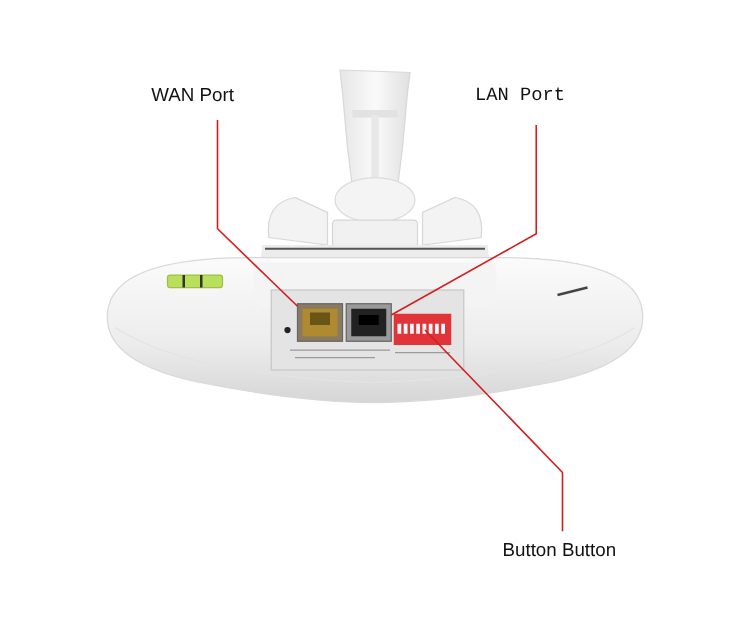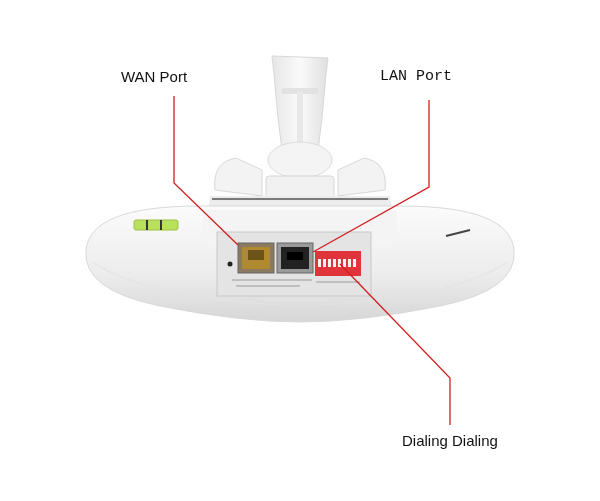--- a/index.html
+++ b/index.html
@@ -93,14 +93,14 @@
 
     <g fill="none" stroke="#d22020" stroke-width="1.3">
       <polyline points="174,96 174,183 238,245"></polyline>
       <polyline points="429,100 429,187 313,252"></polyline>
       <polyline points="340,264 450,378 450,425"></polyline>
     </g>
   </svg>
 
   <div class="label wan-label">WAN Port</div>
   <div class="label lan-label">LAN Port</div>
-  <div class="label dial-label">Dialing Dialing</div>
+  <div class="label dial-label">Button Button</div>
 </div>
 
 </body></html>

